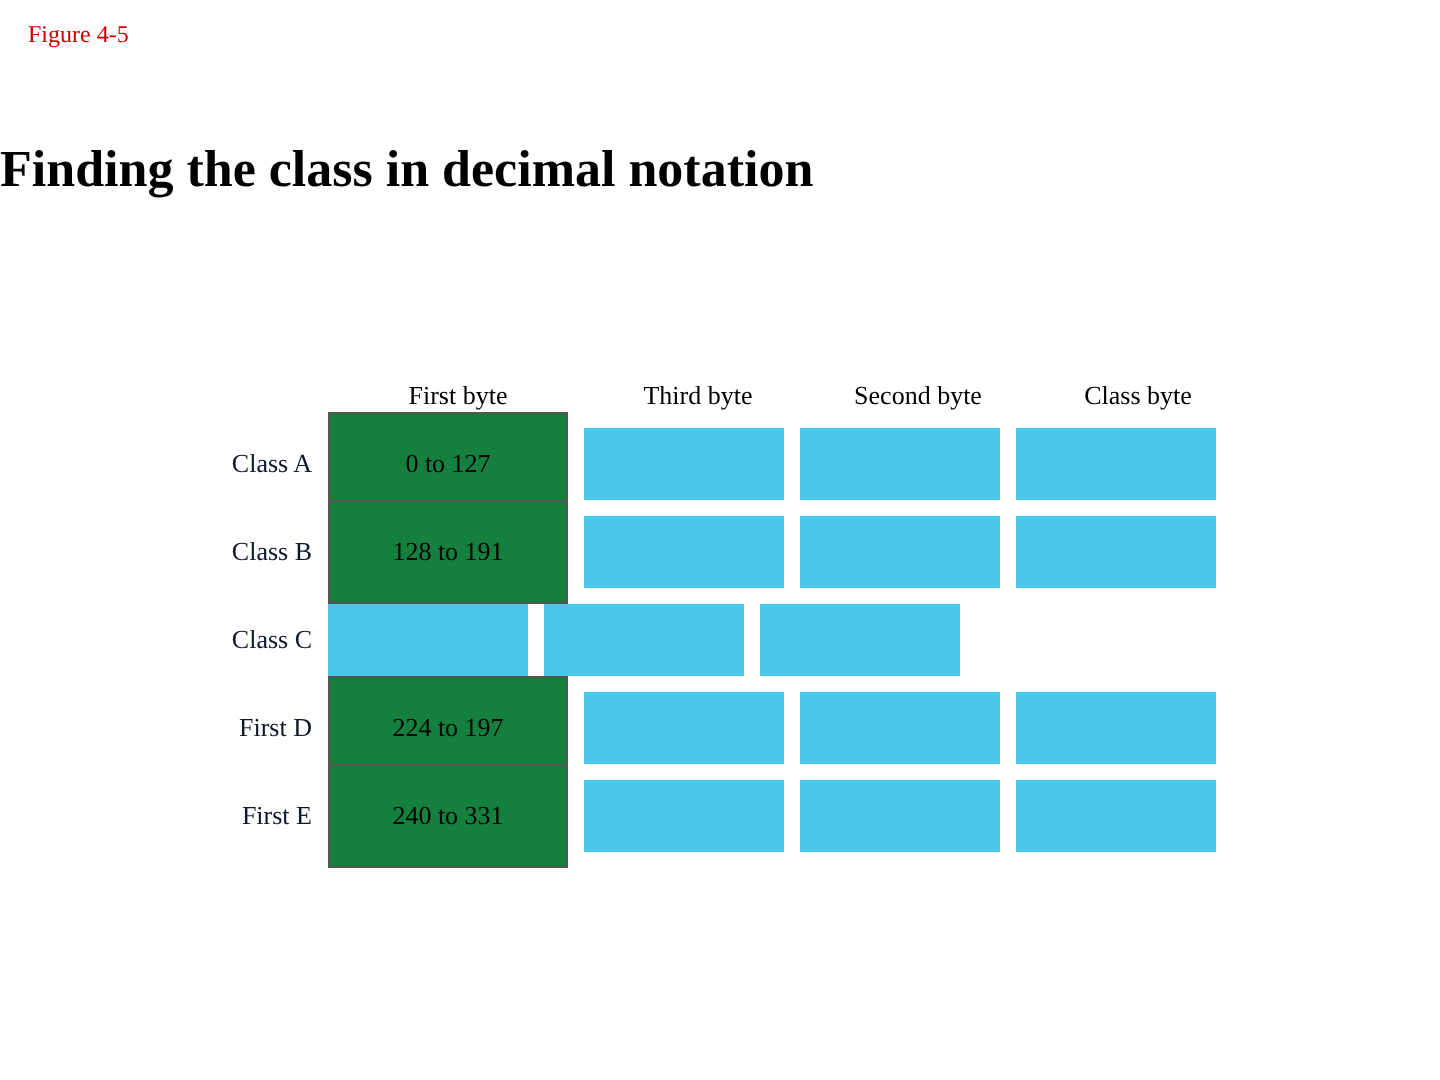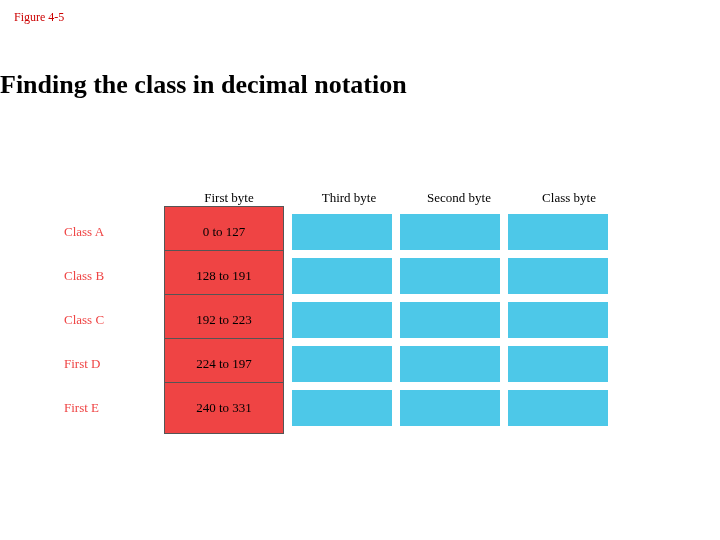--- a/index.html
+++ b/index.html
@@ -49,34 +49,35 @@
     
     .row {
       display: flex;
       align-items: center;
       margin-bottom: 4px;
       height: 40px;
     }
     .row-label {
       width: 100px;
       font-size: 13px;
-      color: #ef4444;
+      color: #0f172a;
+      text-align: right;
       padding-right: 8px;
     }
     
     .first-byte {
       width: 120px;
       height: 52px;
       border: 1.5px solid #555;
       display: flex;
       align-items: center;
       justify-content: center;
       font-size: 13px;
       color: #000;
-      background: #ef4444;
+      background: #15803d;
       margin-right: 8px;
     }
     
     .byte-box {
       width: 100px;
       height: 36px;
       background: #4dc8e8;
       margin-right: 8px;
     }
   </style>
@@ -107,21 +108,20 @@
   <div class="row">
     <div class="row-label">Class B</div>
     <div class="first-byte">128 to 191</div>
     <div class="byte-box"></div>
     <div class="byte-box"></div>
     <div class="byte-box"></div>
   </div>
 
   <div class="row">
     <div class="row-label">Class C</div>
-    <div class="first-byte">192 to 223</div>
     <div class="byte-box"></div>
     <div class="byte-box"></div>
     <div class="byte-box"></div>
   </div>
 
   <div class="row">
     <div class="row-label">First D</div>
     <div class="first-byte">224 to 197</div>
     <div class="byte-box"></div>
     <div class="byte-box"></div>

